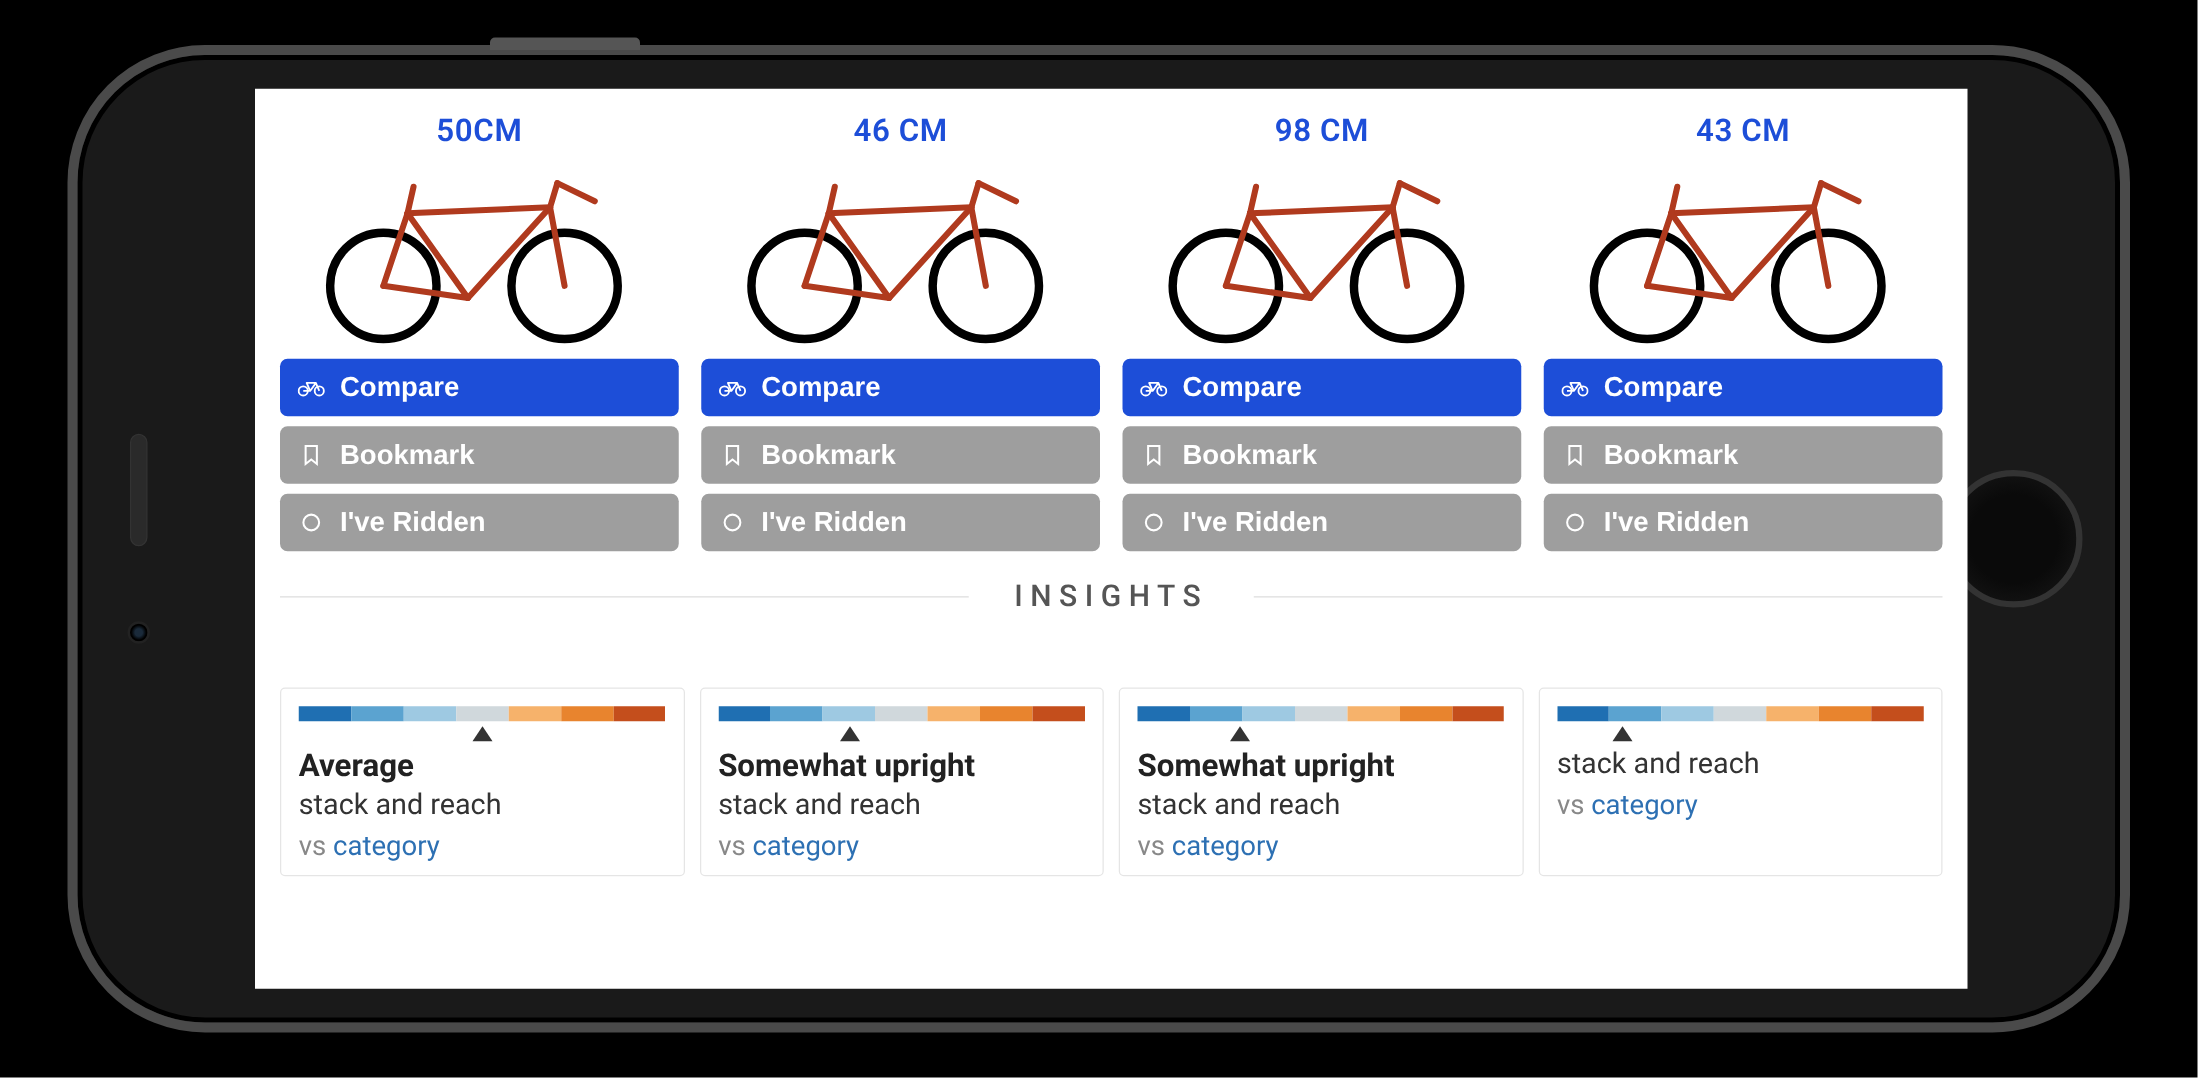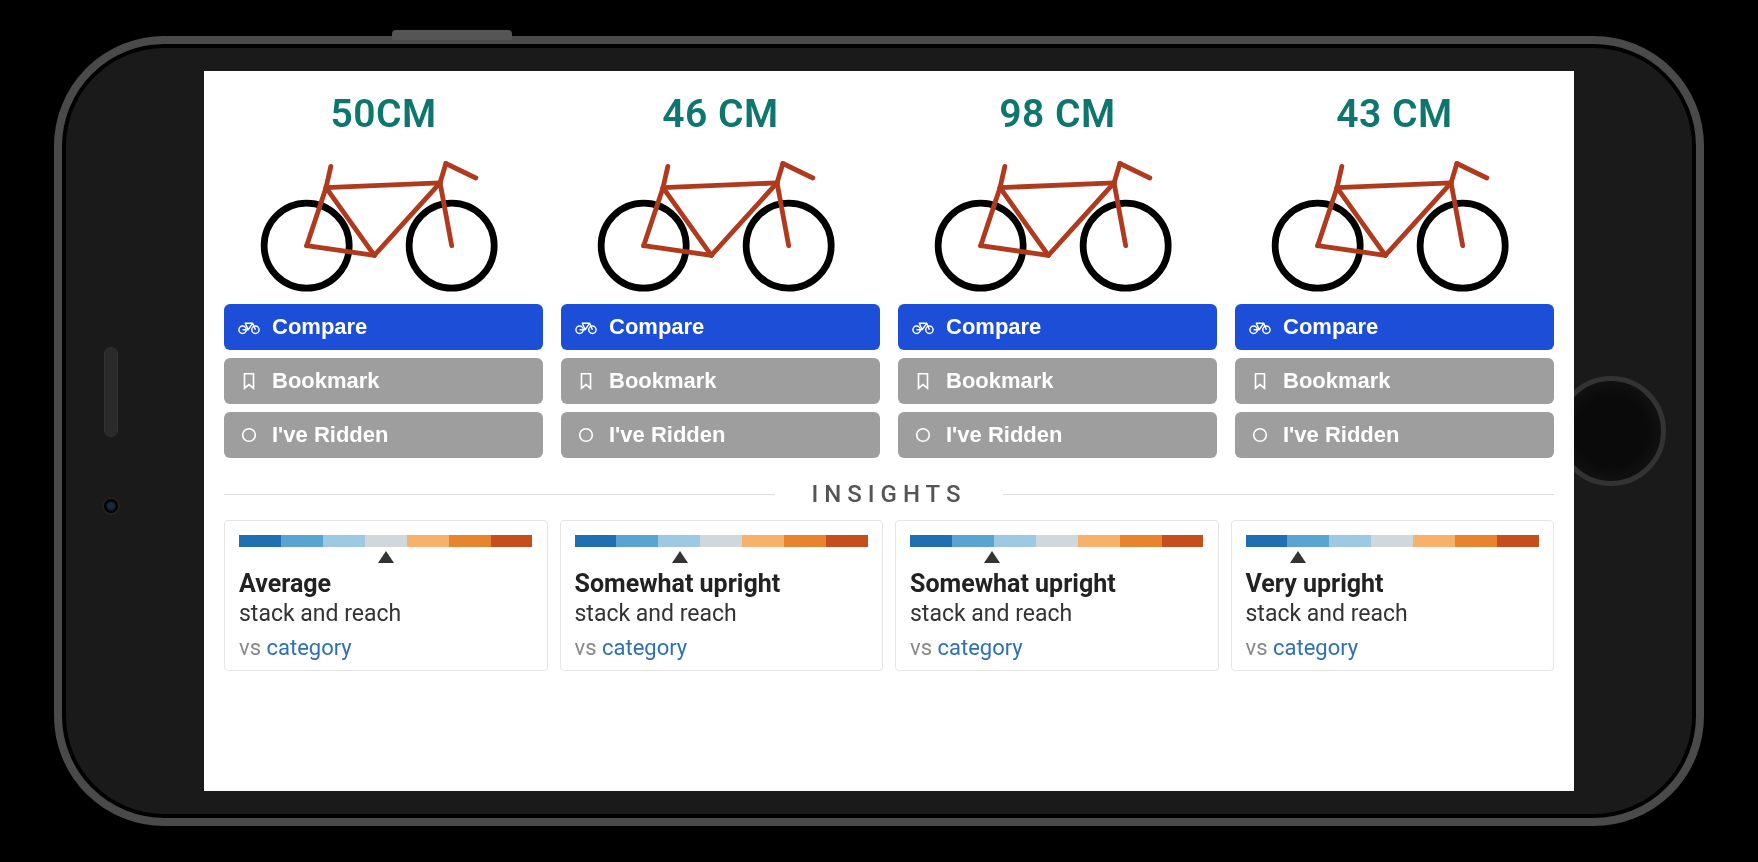--- a/index.html
+++ b/index.html
@@ -75,23 +75,23 @@
   gap: 18px;
   justify-content: space-between;
 }
 .bike-column {
   flex: 1;
   display: flex;
   flex-direction: column;
   align-items: center;
 }
 .size-label {
-  font-size: 39px;
+  font-size: 25px;
   font-weight: 600;
-  color: #0f766e;
+  color: #1d4ed8;
   margin-bottom: 12px;
   letter-spacing: 0.5px;
 }
 .bike-svg {
   width: 290px;
   height: 145px;
   margin-bottom: 10px;
 }
 .btn {
   width: 100%;
@@ -138,20 +138,21 @@
 }
 .insights-row {
   display: flex;
   gap: 12px;
 }
 .insight-card {
   flex: 1;
   border: 1px solid #e5e5e5;
   border-radius: 4px;
   padding: 14px 14px 10px 14px;
+  margin-top: 47px;
 }
 .spectrum {
   display: flex;
   height: 12px;
   width: 100%;
   margin-bottom: 4px;
 }
 .spectrum > div { flex: 1; }
 .indicator-row {
   position: relative;
@@ -454,21 +455,20 @@
               <div style="background:#5ba3d0"></div>
               <div style="background:#9ec9e2"></div>
               <div style="background:#d0d8dc"></div>
               <div style="background:#f6b26b"></div>
               <div style="background:#e8842e"></div>
               <div style="background:#c44e1c"></div>
             </div>
     <div class="indicator-row">
       <div class="indicator" style="left:18%"></div>
     </div>
-    <div class="insight-title">Very upright</div>
     <div class="insight-sub">stack and reach</div>
     <div class="insight-vs">vs <span class="link">category</span></div>
   </div>
         </div>
 
     </div>
   </div>
 </div>
 
 </body></html>

